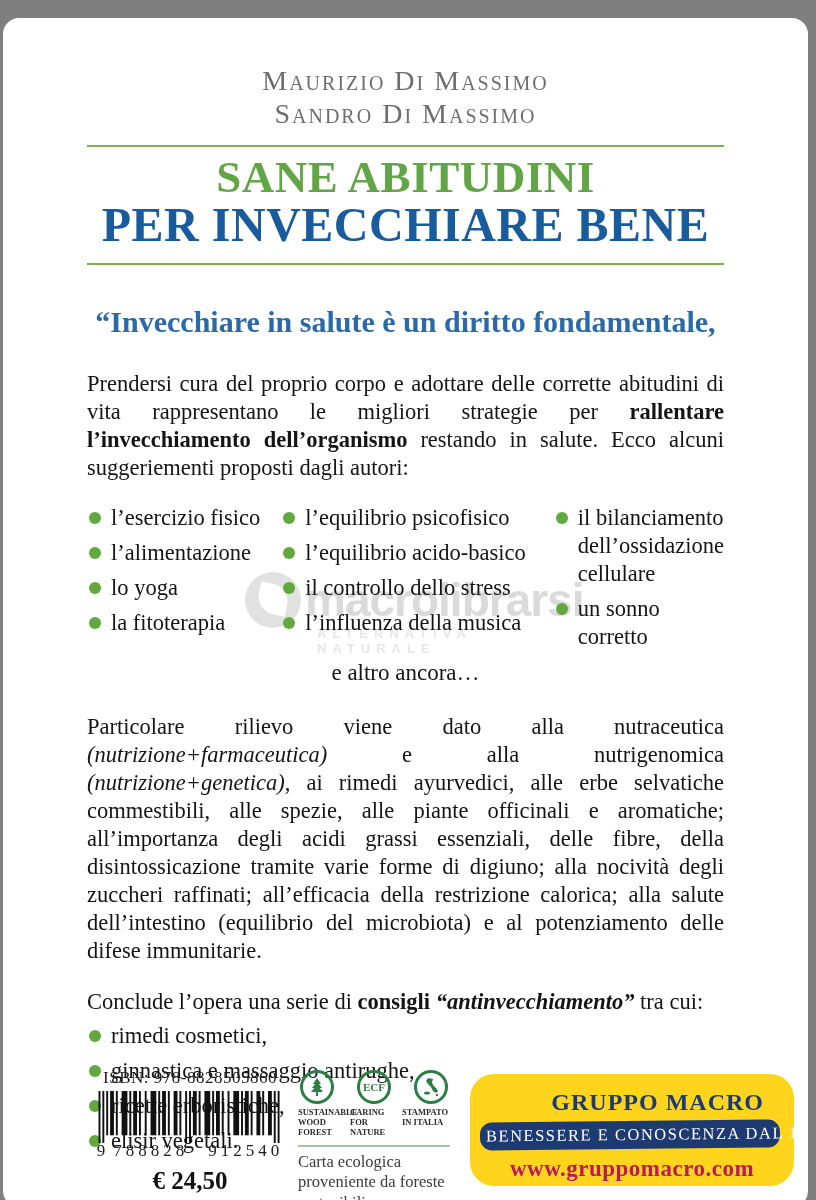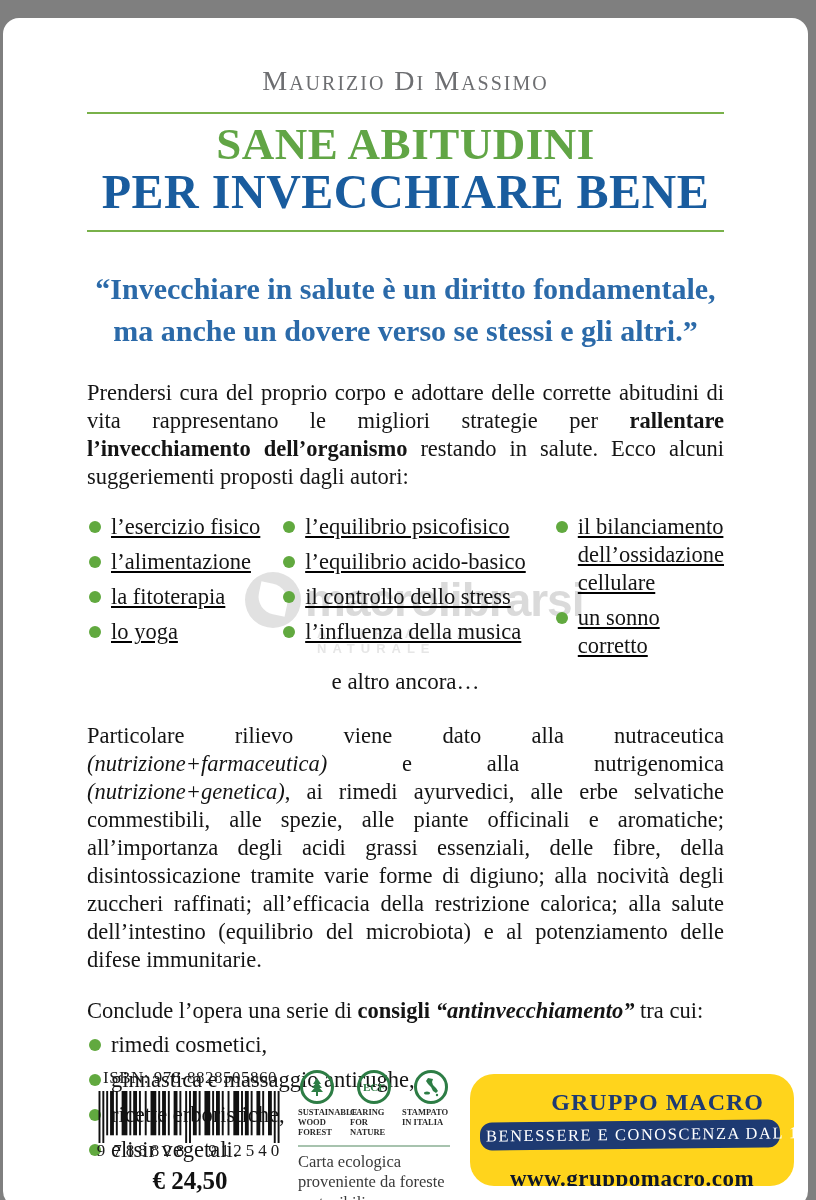--- a/index.html
+++ b/index.html
@@ -36,21 +36,21 @@
     line-height:1.4;
   }
 
   
   .para {
     margin-top:27px; text-align:justify;
     font-size:22.5px; line-height:28px; color:#141414;
   }
 
   
-  .suggestions { display:flex; justify-content:space-between; margin-top:7px; position:relative; z-index:1;text-decoration:underline; }
+  .suggestions { display:flex; justify-content:space-between; margin-top:7px; position:relative; z-index:1; }
   ul.bullets { list-style:none; margin:0; padding:0; }
   ul.bullets li {
     position:relative; padding-left:24px;
     font-size:22.5px; line-height:28px; color:#141414; margin-bottom:7px;
   }
   ul.bullets li::before {
     content:""; position:absolute; left:2px; top:8px;
     width:12px; height:12px; border-radius:50%; background:#61a93f;
   }
   .col1 { width:198px; } .col2 { width:278px; } .col3 { width:172px; }
@@ -104,56 +104,56 @@
     text-align:right; padding:15px 30px 0 0;
     color:#1e3a72; font-weight:bold; font-size:24px; letter-spacing:1px;
   }
   .publisher-ribbon {
     margin:5px 14px 0 10px; background:#1e3a72; color:#ffffff;
     border-radius:12px; padding:4px 6px; text-align:center;
     font-size:16.5px; letter-spacing:1.5px; transform:rotate(-0.6deg);
     white-space:nowrap;
   }
   .publisher-url {
-    text-align:center; margin-top:17px;
-    color:#0f172a; font-weight:bold; font-size:23px; letter-spacing:0.5px;
+    text-align:center; margin-top:7px;
+    color:#be185d; font-weight:bold; font-size:23px; letter-spacing:0.5px;
   }
 </style>
 </head>
 <body>
 
 <div class="page">
 
   <div class="content">
     <div class="authors">
       <div>Maurizio Di Massimo</div>
+      <div>Sandro Di Massimo</div>
     </div>
 
     <hr class="rule rule-top">
 
     <div class="title">
       <div class="title-line1">SANE ABITUDINI</div>
       <div class="title-line2">PER INVECCHIARE BENE</div>
     </div>
 
     <hr class="rule rule-bottom">
 
     <div class="quote">
       <div>“Invecchiare in salute è un diritto fondamentale,</div>
-      <div>ma anche un dovere verso se stessi e gli altri.”</div>
     </div>
 
     <p class="para"><span>Prendersi cura del proprio corpo e adottare delle corrette abitudini di vita rappresentano le migliori strategie per </span><span style="font-weight: bold;">rallentare l’invecchiamento dell’organismo</span><span> restando in salute. Ecco alcuni suggeriementi proposti dagli autori:</span></p>
 
     <div class="suggestions">
       <ul class="bullets col1">
           <li>l’esercizio fisico</li>
           <li>l’alimentazione</li>
+          <li>lo yoga</li>
           <li>la fitoterapia</li>
-          <li>lo yoga</li>
         </ul>
       <ul class="bullets col2">
           <li>l’equilibrio psicofisico</li>
           <li>l’equilibrio acido-basico</li>
           <li>il controllo dello stress</li>
           <li>l’influenza della musica</li>
         </ul>
       <ul class="bullets col3">
           <li>il bilanciamento dell’ossidazione cellulare</li>
           <li>un sonno corretto</li>

